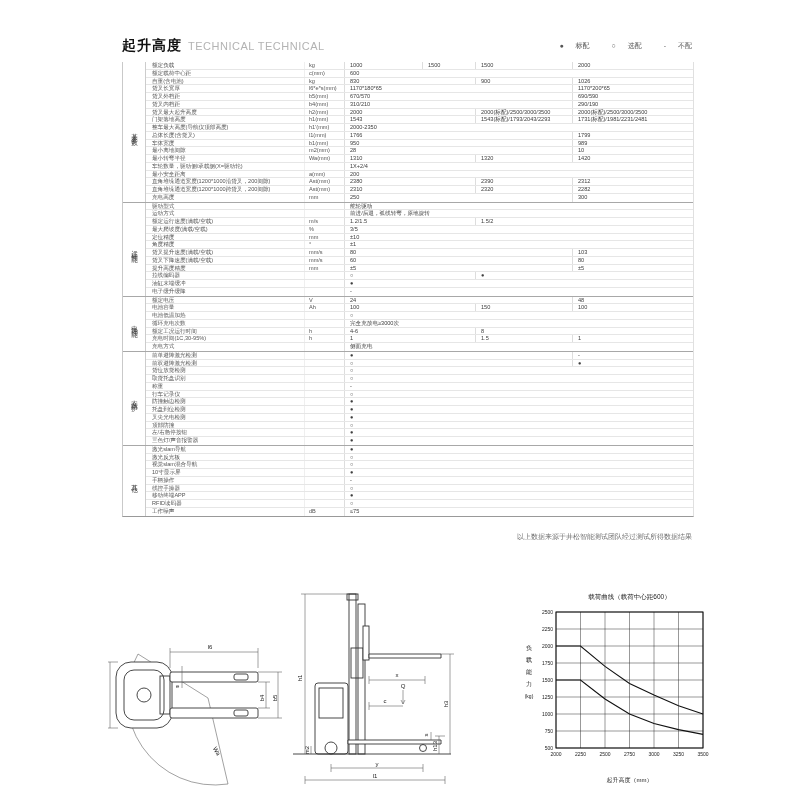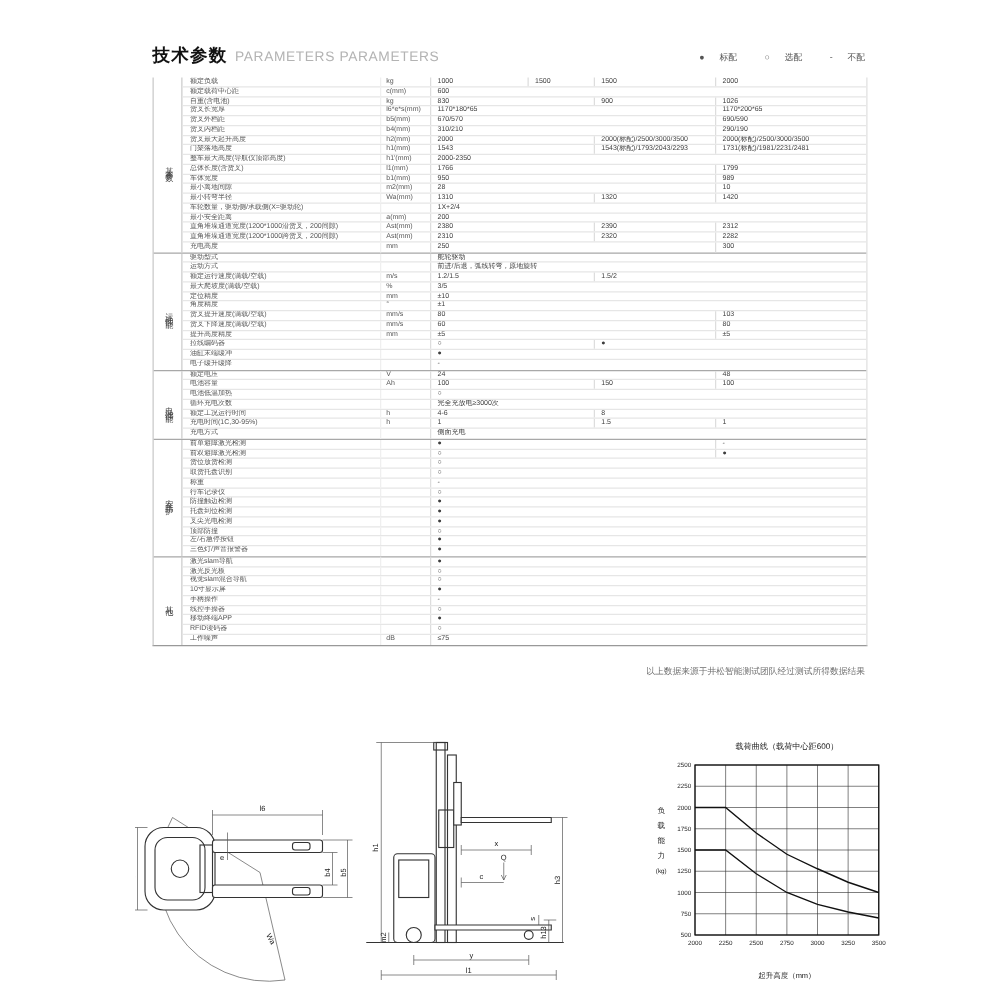--- a/index.html
+++ b/index.html
@@ -45,21 +45,21 @@
   .tick{font-size:5px;fill:#222;}
   .ctitle{font-size:6.5px;fill:#222;}
   .axlabel{font-size:6px;fill:#222;}
 </style>
 </head>
 <body>
 
 <div class="page">
 
   <div class="hdr">
-    <span class="t-zh">技术参数</span><span class="t-en">PARAMETERS PARAMETERS</span>
+    <span class="t-zh">起升高度</span><span class="t-en">TECHNICAL TECHNICAL</span>
     <span class="legend">
       <span><span>●</span> <span>标配</span></span>
       <span><span>○</span> <span>选配</span></span>
       <span><span>-</span> <span>不配</span></span>
     </span>
   </div>
 
   <div class="ptable">
     <div id="tbody">
         <div class="psection">

